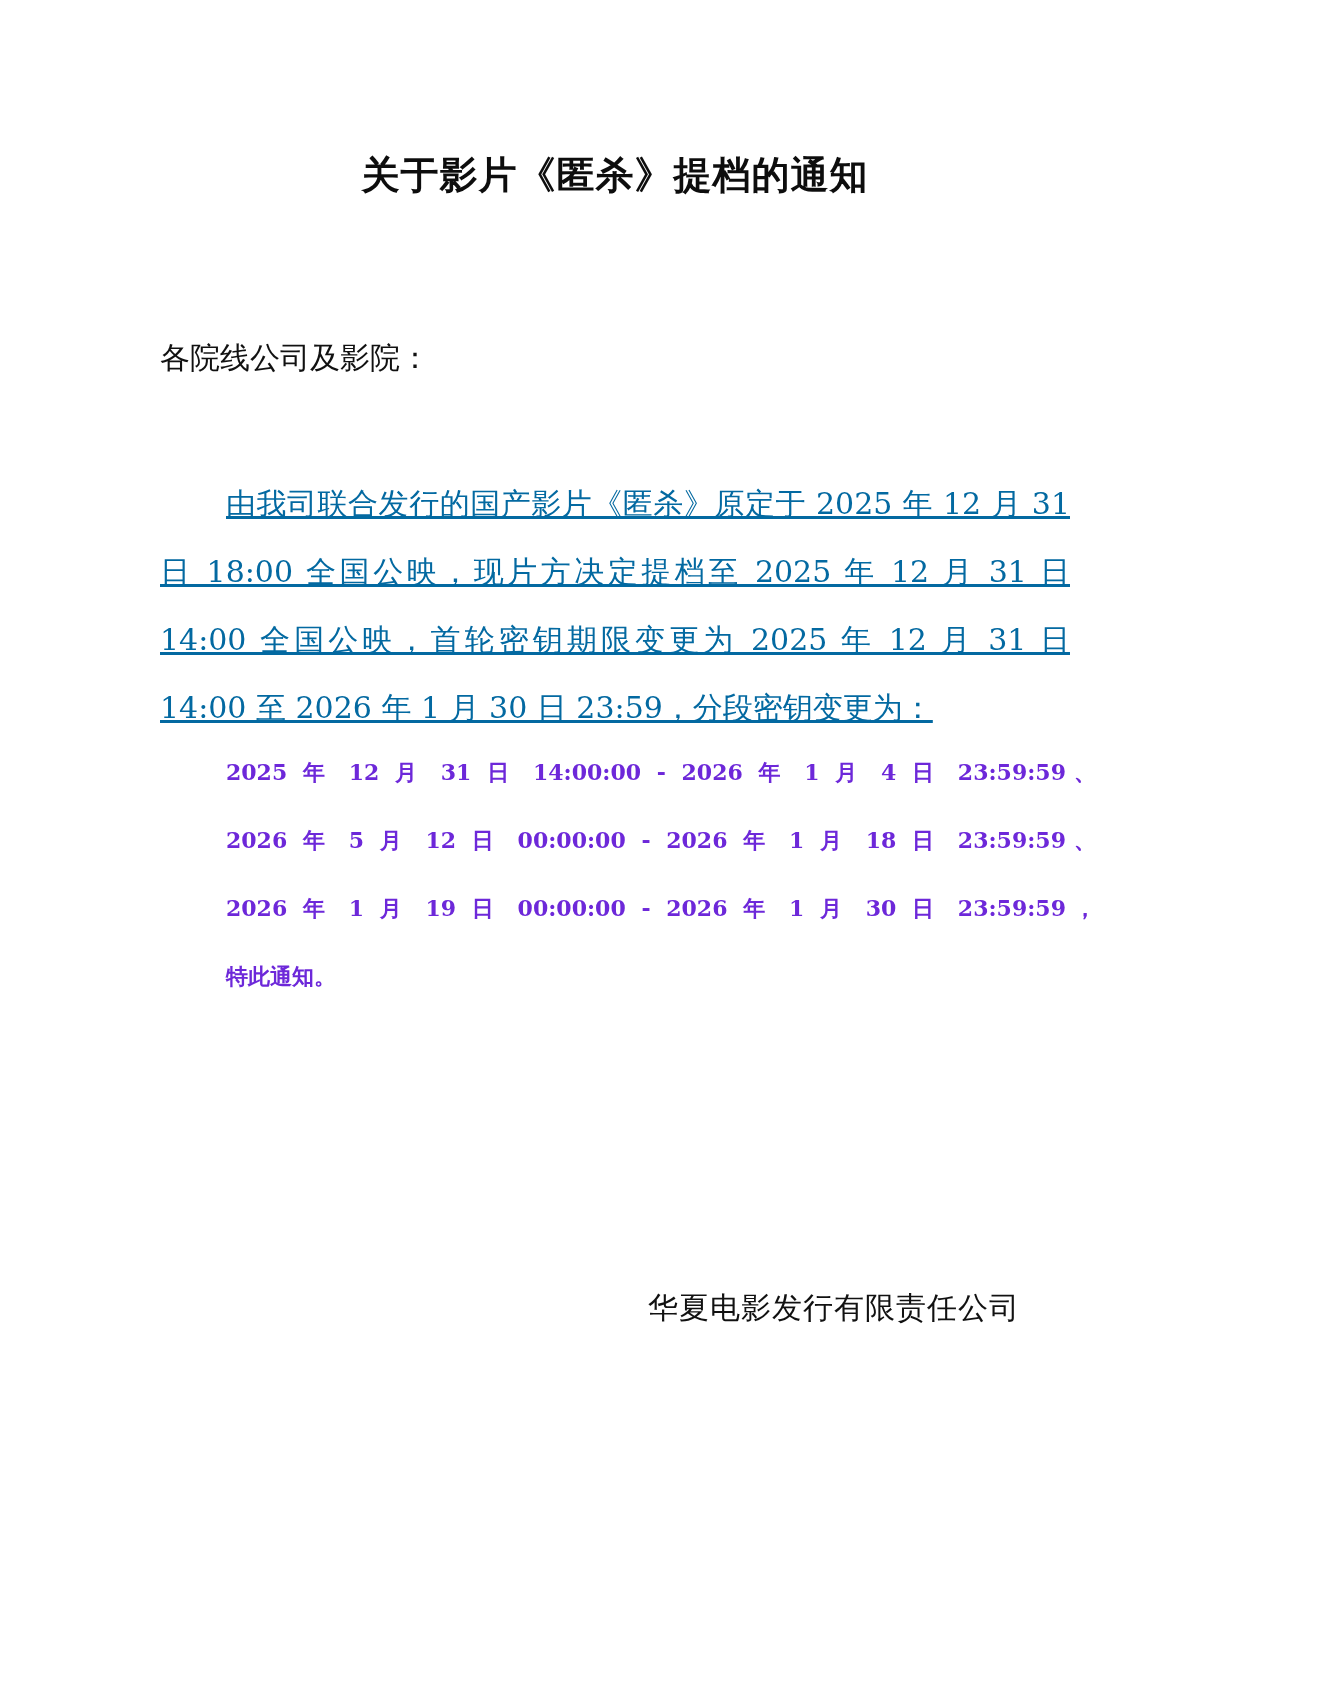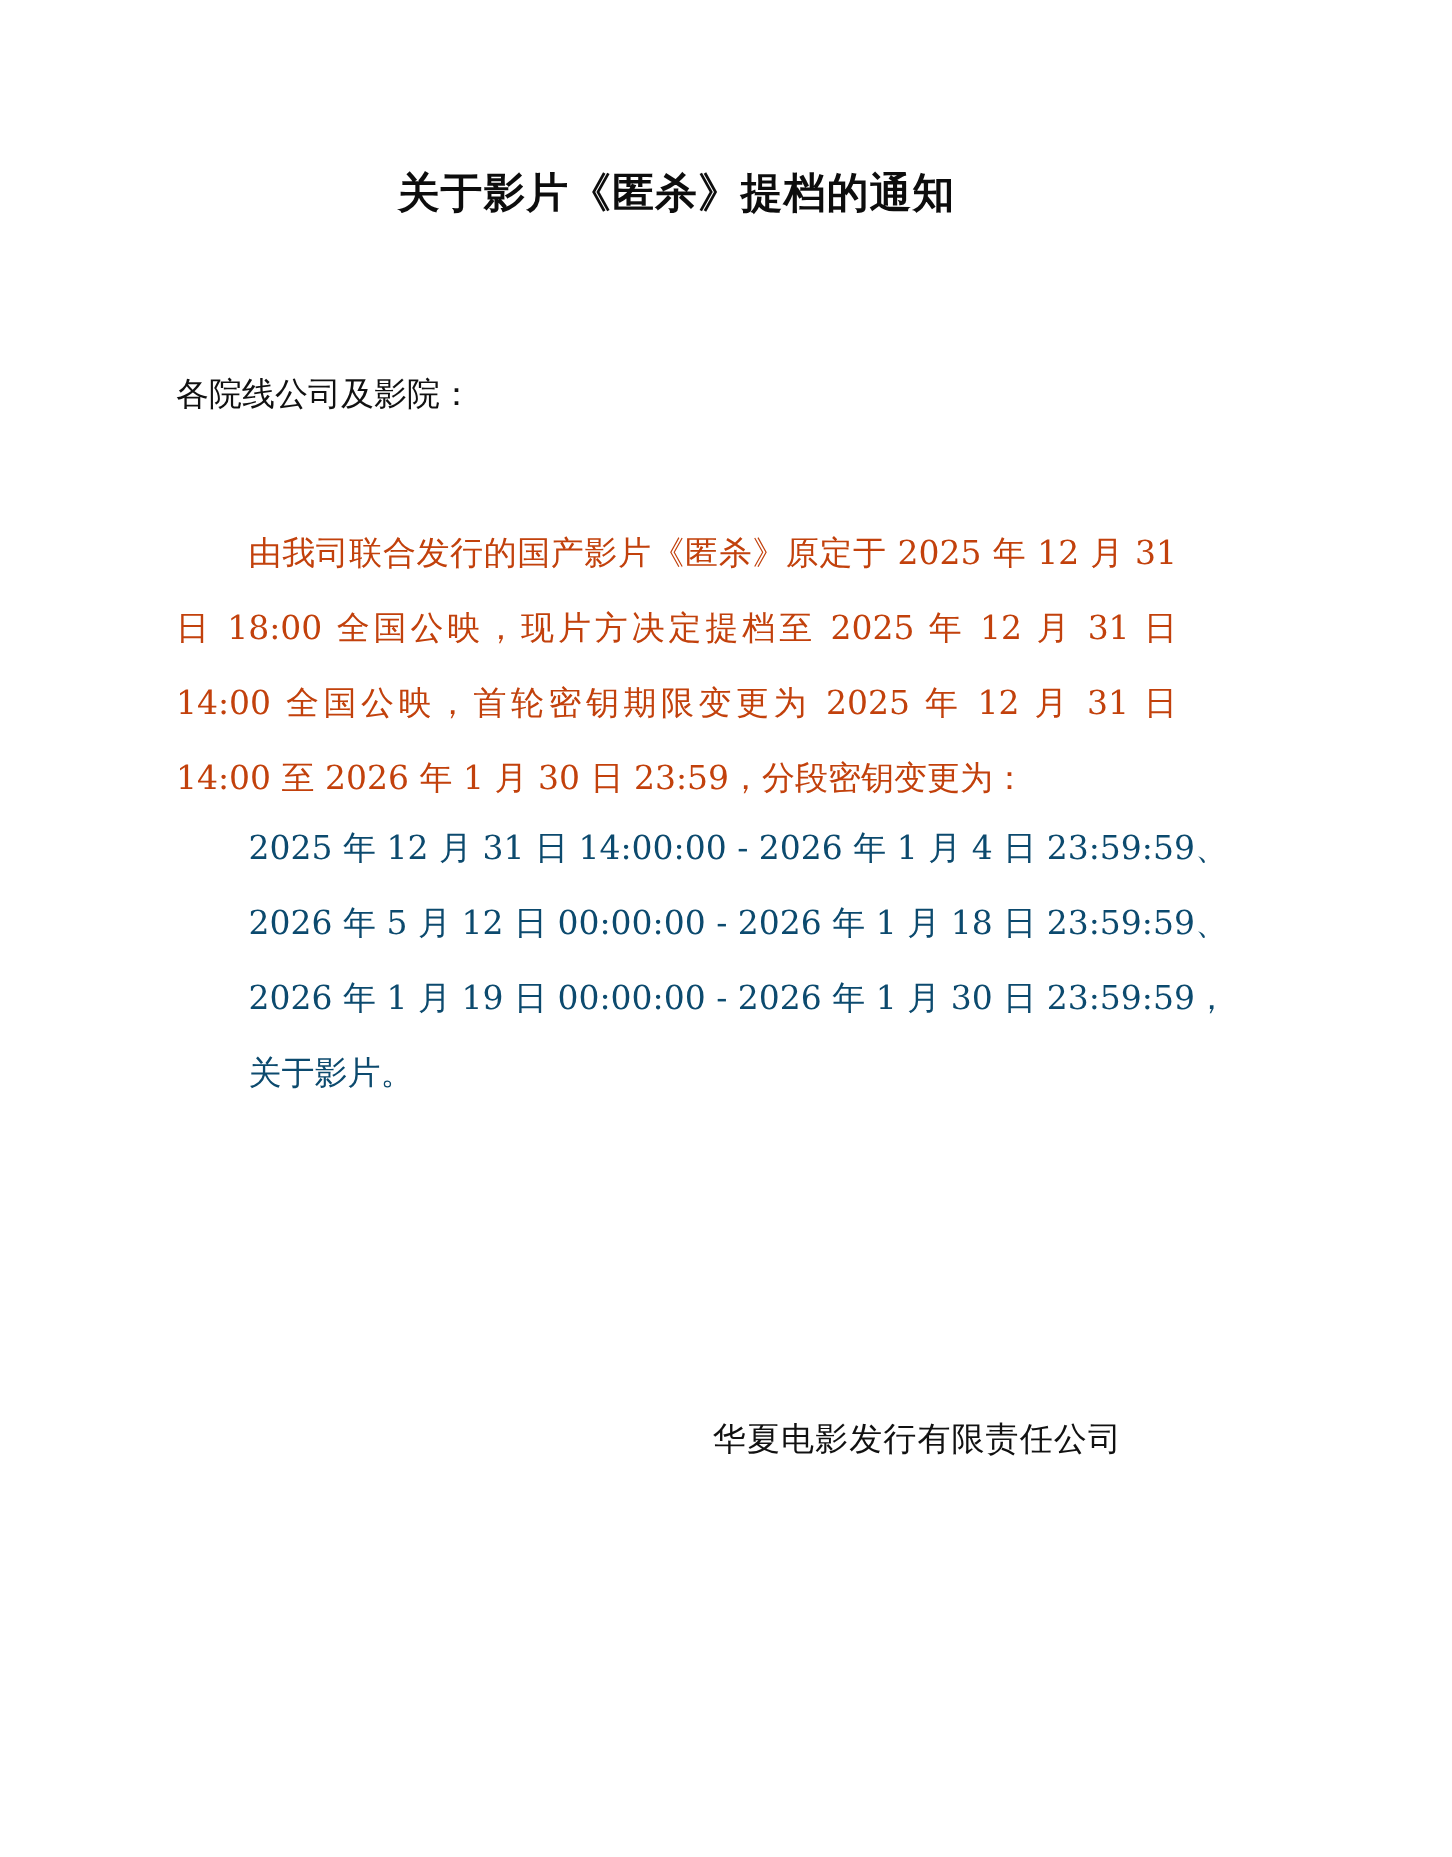--- a/index.html
+++ b/index.html
@@ -44,30 +44,32 @@
     }
     .body-text {
       position: absolute;
       top: 470px;
       left: 160px;
       width: 910px;
       font-size: 30px;
       line-height: 68px;
       text-align: justify;
       text-indent: 66px;
-      color: #c2410c;
+      color: #0369a1;
+      text-decoration: underline;
     }
     .schedule {
       position: absolute;
       top: 738px;
       left: 226px;
       width: 870px;
-      font-size: 30px;
+      font-size: 22px;
       line-height: 68px;
-      color: #0c4a6e;
+      color: #6d28d9;
+      font-weight: bold;
     }
     .schedule-line {
       display: block;
       white-space: nowrap;
       text-align: justify;
       text-align-last: justify;
     }
     .closing {
       display: block;
       white-space: nowrap;
@@ -97,17 +99,17 @@
   <div class="title">关于影片《匿杀》提档的通知</div>
 
   <div class="salutation">各院线公司及影院：</div>
 
   <div class="body-text">由我司联合发行的国产影片《匿杀》原定于 2025 年 12 月 31 日 18:00 全国公映，现片方决定提档至 2025 年 12 月 31 日 14:00 全国公映，首轮密钥期限变更为 2025 年 12 月 31 日 14:00 至 2026 年 1 月 30 日 23:59，分段密钥变更为：</div>
 
   <div class="schedule">
     <span class="schedule-line">2025 年 12 月 31 日 14:00:00 - 2026 年 1 月 4 日 23:59:59、</span>
     <span class="schedule-line">2026 年 5 月 12 日 00:00:00 - 2026 年 1 月 18 日 23:59:59、</span>
     <span class="schedule-line">2026 年 1 月 19 日 00:00:00 - 2026 年 1 月 30 日 23:59:59，</span>
-    <span class="closing">关于影片。</span>
+    <span class="closing">特此通知。</span>
   </div>
 
   <div class="signature">华夏电影发行有限责任公司</div>
 </div>
 
 </body></html>

